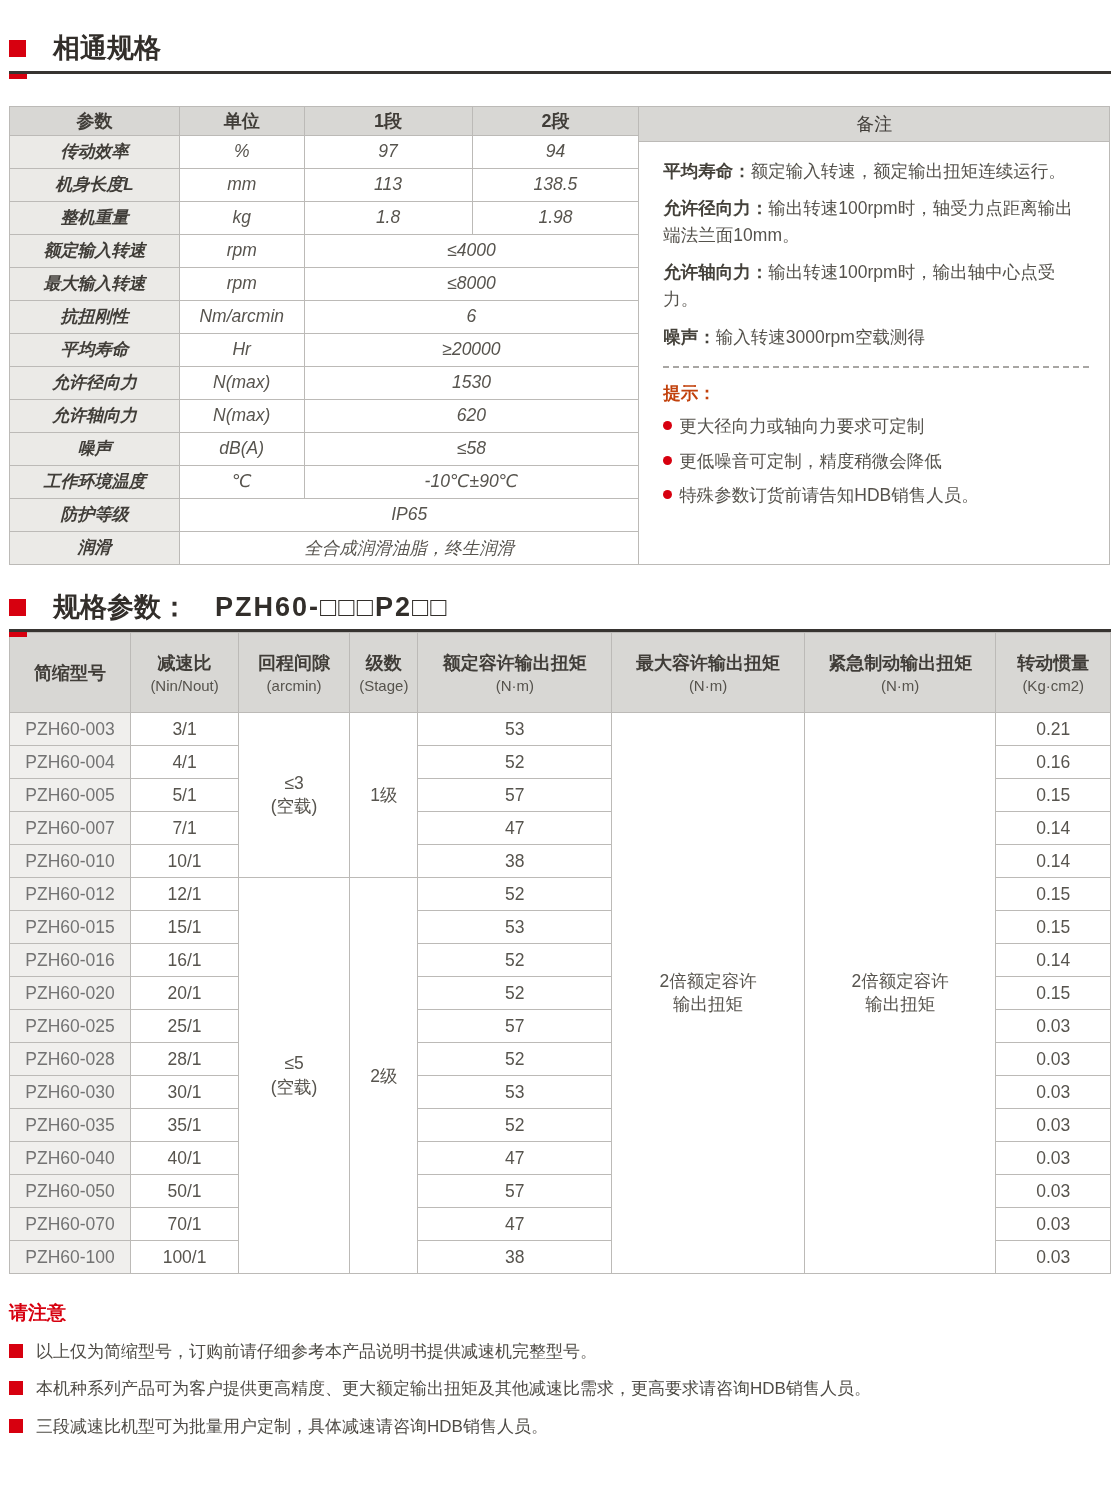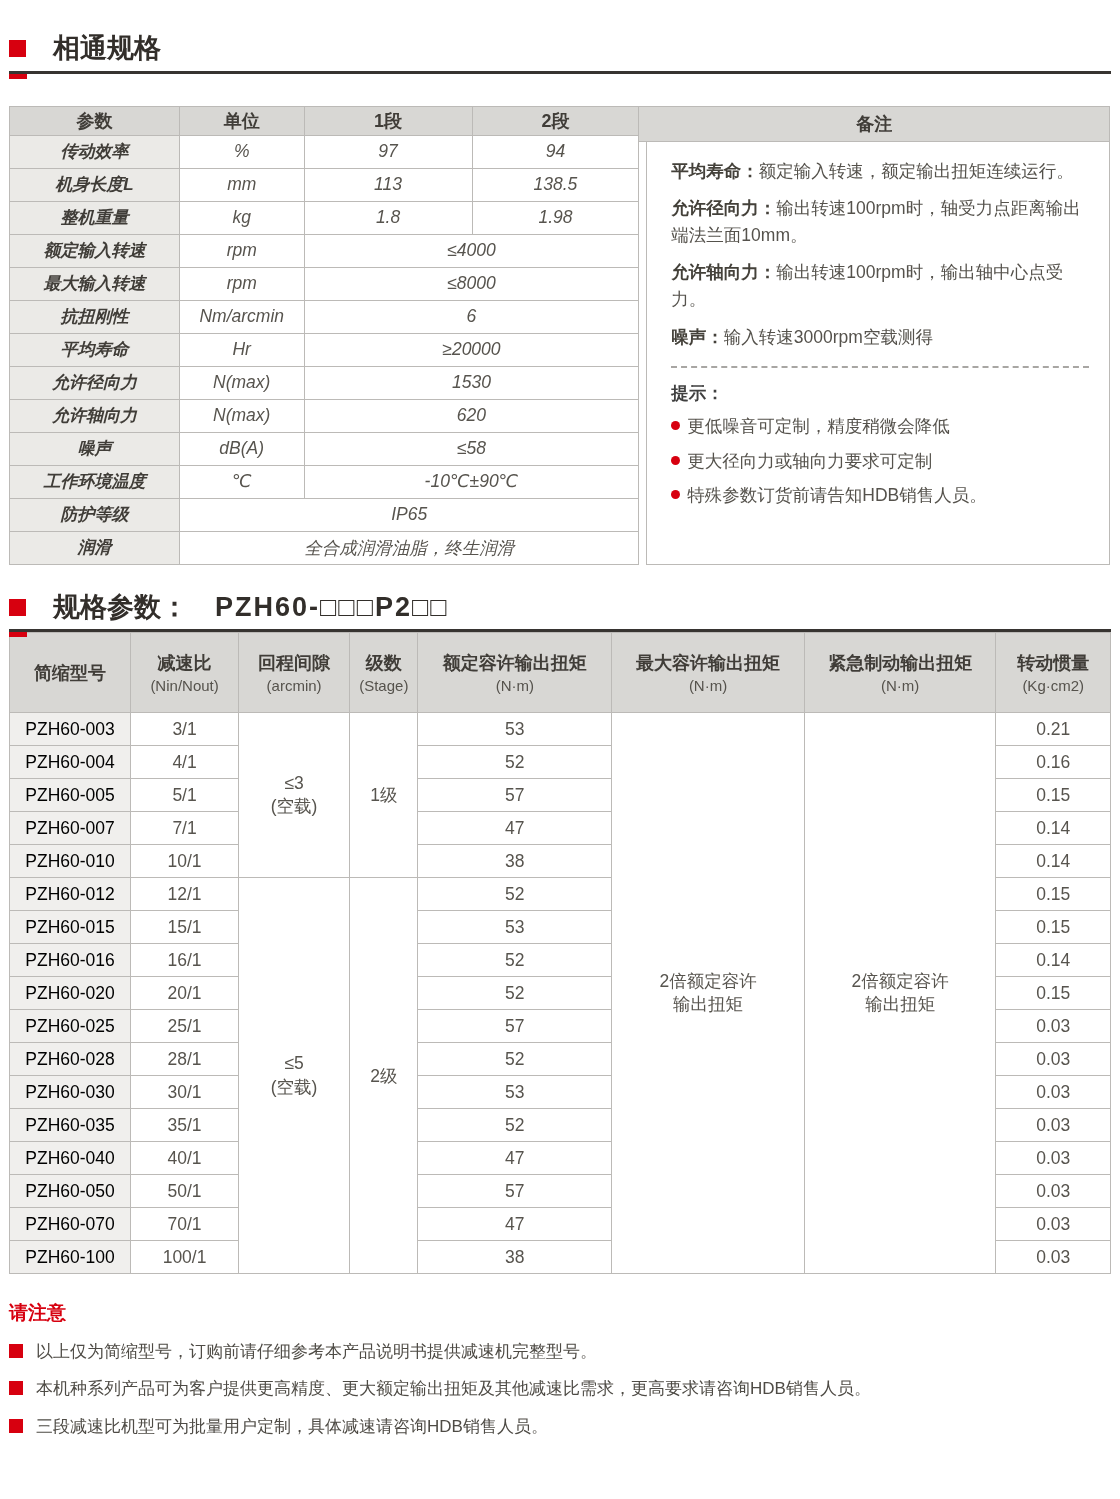--- a/index.html
+++ b/index.html
@@ -45,40 +45,40 @@
   .flex-row{display:flex;align-items:stretch;margin-top:32px;}
   .left-tbl{width:57.2%;}
   .left-tbl th{background:var(--header-bg);height:18px;font-size:18px;color:var(--lbl);}
   .left-tbl td{height:33px;font-size:17.5px;color:var(--txt);background:#fff;font-style:italic;}
   .left-tbl td.lbl{background:var(--label-bg);font-weight:bold;color:var(--lbl);font-size:17px;}
 
   .notes{width:42.8%;margin-left:-1px;display:flex;flex-direction:column;}
   .notes-header{
     border:1px solid var(--border);background:var(--header-bg);
     height:36px;line-height:34px;text-align:center;
-    font-weight:bold;font-size:18px;color:var(--lbl);flex:none;
+    font-weight:normal;font-size:18px;color:var(--lbl);flex:none;
   }
   .notes-body{
     border:1px solid var(--border);border-top:none;flex:1;
-    padding:16px 20px 10px 24px;font-size:17.5px;color:#55524c;text-align:left;margin-left:8px;
+    padding:16px 20px 10px 24px;font-size:17.5px;color:#55524c;text-align:left;
   }
   .note-p{margin:0 0 11px 0;line-height:1.52;}
   .note-p b{color:#44413a;}
   .notes-divider{border:none;border-top:2px dashed #a8a6a3;margin:16px 0 13px 0;}
-  .tips-title{font-weight:bold;color:#404040;margin:0 0 6px 0;}
+  .tips-title{font-weight:bold;color:#c2410c;margin:0 0 6px 0;}
   .tip{display:flex;align-items:flex-start;margin:9px 0;line-height:1.45;}
   .tip .dot{width:9px;height:9px;border-radius:50%;background:var(--accent);margin:7px 7px 0 0;flex:none;}
 
   
   .spec-tbl{}
   .spec-tbl thead th{background:var(--header-bg);height:80px;vertical-align:middle;}
   .th-t{font-size:18px;font-weight:bold;color:var(--lbl);line-height:1.25;}
   .th-s{font-size:15px;font-weight:normal;color:#55524c;margin-top:3px;}
   .spec-tbl tbody td{height:33px;font-size:17.5px;color:var(--txt);background:#fff;}
-  .spec-tbl tbody td.model{background:var(--model-bg);color:#000000;}
+  .spec-tbl tbody td.model{background:var(--model-bg);color:#737373;}
   .spec-tbl td.pre{white-space:pre-line;line-height:1.35;}
 
   
   .notice-title{color:var(--accent);font-size:19px;font-weight:bold;margin:26px 0 10px 0;}
   .notice-item{display:flex;align-items:flex-start;margin:15px 0;font-size:17px;color:#4e4b45;line-height:1.3;}
   .notice-item .sq{width:14px;height:14px;background:var(--accent);margin:3px 13px 0 0;flex:none;}
   .sec2{margin-top:28px;align-items:center;}
 </style>
 </head>
 <body>
@@ -180,25 +180,25 @@
       <div class="notes-header">备注</div>
       <div class="notes-body">
         <p class="note-p"><b>平均寿命：</b><span>额定输入转速，额定输出扭矩连续运行。</span></p>
         <p class="note-p"><b>允许径向力：</b><span>输出转速100rpm时，轴受力点距离输出端法兰面10mm。</span></p>
         <p class="note-p"><b>允许轴向力：</b><span>输出转速100rpm时，输出轴中心点受力。</span></p>
         <p class="note-p"><b>噪声：</b><span>输入转速3000rpm空载测得</span></p>
         <hr class="notes-divider">
         <p class="tips-title">提示：</p>
         <div class="tip">
             <span class="dot"></span>
-            <span>更低噪音可定制，精度稍微会降低</span>
+            <span>更大径向力或轴向力要求可定制</span>
           </div>
         <div class="tip">
             <span class="dot"></span>
-            <span>更大径向力或轴向力要求可定制</span>
+            <span>更低噪音可定制，精度稍微会降低</span>
           </div>
         <div class="tip">
             <span class="dot"></span>
             <span>特殊参数订货前请告知HDB销售人员。</span>
           </div>
       </div>
     </div>
   </div>
 
   <div class="sec-title sec2">

